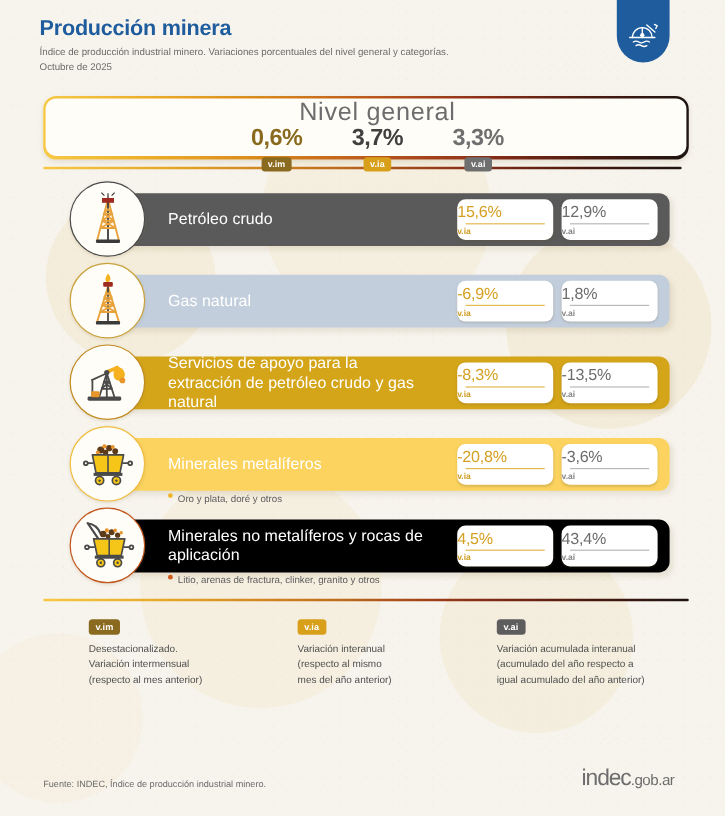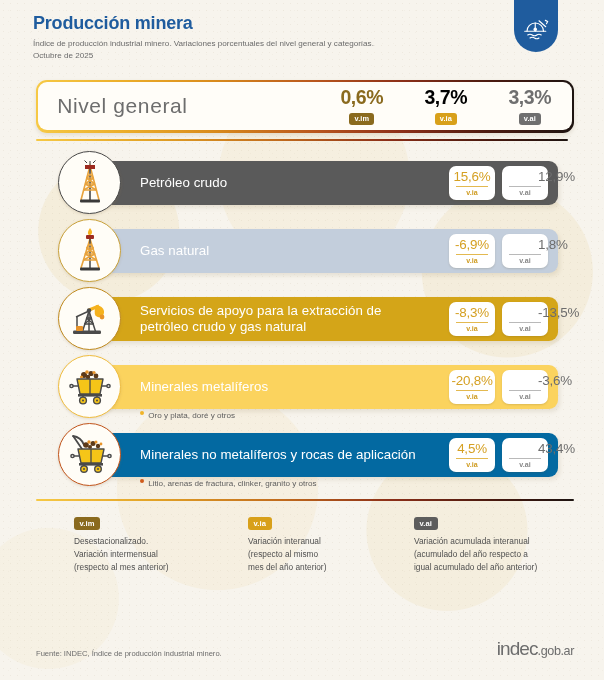--- a/index.html
+++ b/index.html
@@ -91,20 +91,21 @@
     box-shadow: 0 2px 4px rgba(130,110,70,.17);
   }
   .nivel {
     background: #fffdf8;
     border-radius: 9px;
     height: 48px;
     display: flex;
     align-items: center;
     padding: 0 0 0 19px;
     box-sizing: border-box;
+    flex-direction: column;
   }
   .nivel-label {
     font-size: 21px;
     color: #6d6d6d;
     letter-spacing: .6px;
     flex: 1;
   }
   .nivel-stats { display: flex; align-items: center; }
   .nivel-stat { text-align: center; width: 84px; }
   .nivel-stat .val {
@@ -118,21 +119,21 @@
     margin-top: 1px;
     font-size: 7.4px;
     font-weight: bold;
     color: #ffffff;
     border-radius: 3px;
     padding: 1.4px 5px 1.6px;
     letter-spacing: .1px;
   }
   .st-vim .val { color: #8a6a1e; }
   .st-vim .pill { background: #8a6a1e; }
-  .st-via .val { color: #000000; }
+  .st-via .val { color: #404040; }
   .st-via .pill { background: #d8a01a; }
   .st-vai .val { color: #6f6f6f; }
   .st-vai .pill { background: #6f6f6f; }
 
   .nivel-rule {
     margin: 6px 36px 0 36px;
     height: 2.2px;
     border-radius: 2px;
     background: linear-gradient(90deg,
         #f6c945 0%, #e2a226 22%, #c06a1d 46%,
@@ -184,23 +185,22 @@
     align-items: center;
     justify-content: center;
     z-index: 3;
     box-shadow: 0 1px 3px rgba(150,125,80,.22);
   }
 
   .row-stats { display: flex; gap: 7px; align-items: center; }
   .stat-card {
     background: #ffffff;
     border-radius: 7px;
-    width: 46px;
+    width: 80px;
     padding: 4px 0 3px;
-    text-align: center;
     box-shadow: 0 1px 2px rgba(90,70,40,.18);
   }
   .stat-card .sval {
     font-size: 13.4px;
     line-height: 1.05;
     letter-spacing: -.2px;
     padding-bottom: 2.5px;
     display: block;
   }
   .stat-card .sdiv {
@@ -209,21 +209,21 @@
   }
   .stat-card .slab {
     font-size: 7.1px;
     font-weight: bold;
     display: block;
     padding-top: 1.5px;
   }
   .stat-card.via .sval { color: #d5a023; }
   .stat-card.via .sdiv { background: #e3b950; }
   .stat-card.via .slab { color: #cf9c22; }
-  .stat-card.vai .sval { color: #6d6d6d; margin-left: 36px; }
+  .stat-card.vai .sval { color: #6d6d6d; }
   .stat-card.vai .sdiv { background: #b9b9b9; }
   .stat-card.vai .slab { color: #878787; }
 
   .row-note {
     position: absolute;
     left: 104px;
     top: 58px;
     font-size: 8.1px;
     color: #5d5d5d;
     display: flex;
@@ -268,21 +268,21 @@
   .legend-text {
     font-size: 8.3px;
     color: #4f4f4f;
     line-height: 1.58;
     white-space: pre-line;
   }
 
   
   .footer {
     position: absolute;
-    left: 0; right: 0; bottom: 22px;
+    left: 0; right: 12px; bottom: 22px;
     display: flex;
     align-items: flex-end;
     padding: 0 30px 0 36px;
     box-sizing: border-box;
   }
   .source {
     font-size: 7.6px;
     color: #6c6c6c;
     flex: 1;
   }
@@ -497,21 +497,21 @@
             <circle cx="30" cy="34.5" r="1" fill="#4a4a4a"></circle>
         </svg>
       </div>
       <div class="row-note">
         <span class="note-dot" style="background:#f0b429;"></span>
         <span>Oro y plata, doré y otros</span>
       </div>
     </div>
 
     <div class="row">
-      <div class="row-bar" style="background:#0369a1;">
+      <div class="row-bar" style="background:#000000;">
         <div class="row-label two-line">Minerales no metalíferos y rocas de aplicación</div>
         <div class="row-stats">
           <div class="stat-card via">
             <span class="sval">4,5%</span>
             <div class="sdiv"></div>
             <span class="slab">v.ia</span>
           </div>
           <div class="stat-card vai">
             <span class="sval">43,4%</span>
             <div class="sdiv"></div>

